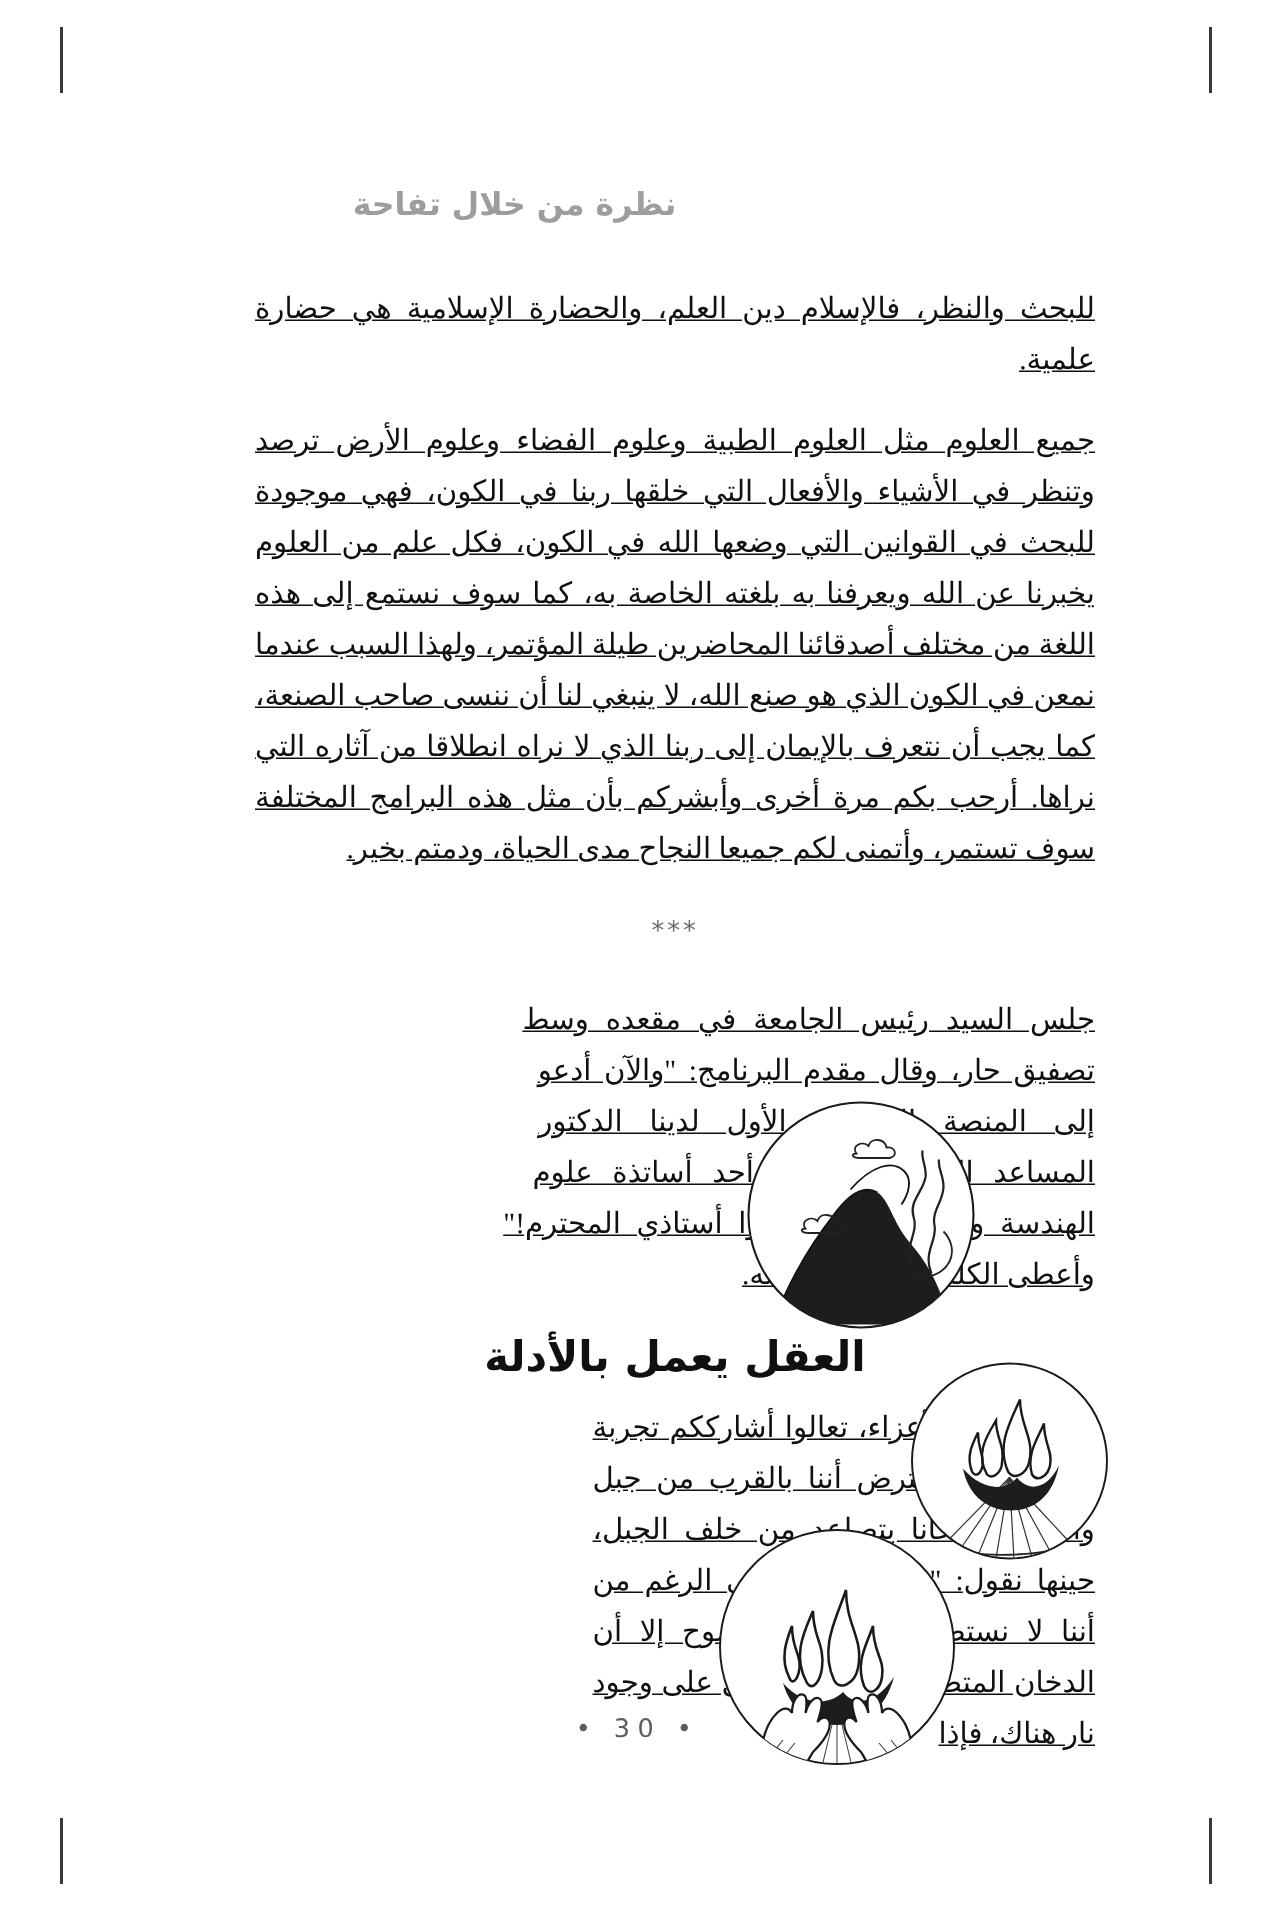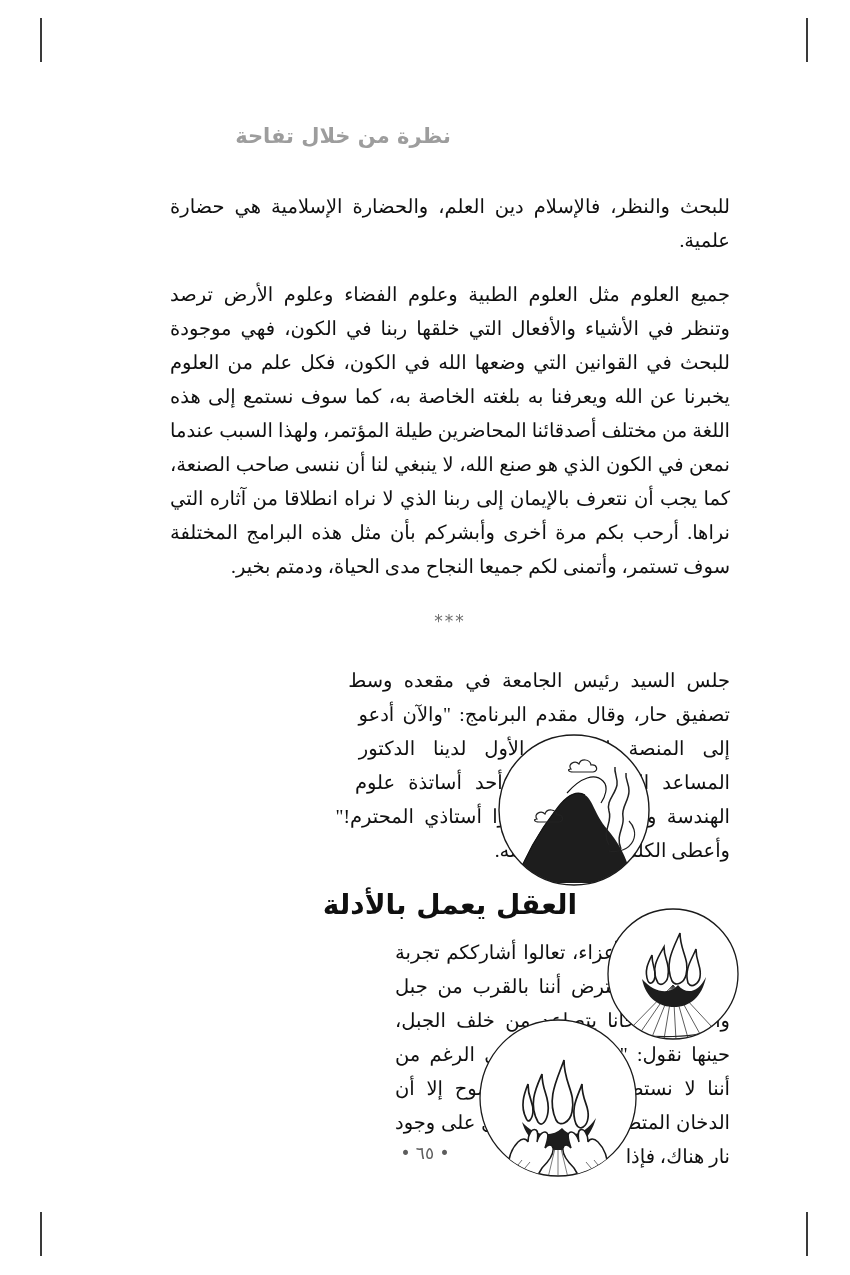--- a/index.html
+++ b/index.html
@@ -32,21 +32,21 @@
   .column{
     position:absolute;
     top:190px;right:120px;
     width:560px;
     direction:rtl;
     text-align:justify;
     text-align-last:center;
     font-size:19.5px;
     line-height:34px;
   }
-  p.para{margin:0 0 20px 0;text-align:justify;text-align-last:right;}
+  p.para{margin:0 0 20px 0;text-align:justify;text-align-last:right;text-decoration:underline;}
 
   .stars{
     text-align:left;
     direction:ltr;
     color:#6d6d6d;
     font-size:17px;
     letter-spacing:2px;
     margin:6px 0 26px 0;
     font-family:"DejaVu Sans","Liberation Sans",sans-serif;
   }
@@ -217,15 +217,15 @@
 
     <h2 class="section-title">العقل يعمل بالأدلة</h2>
 
     <p class="para wrap-para">
       <span class="float-shape-2"></span>
       <span>أيها الشباب الأعزاء، تعالوا أشارككم تجربة من الحياة، لنفترض أننا بالقرب من جبل وأننا رأينا دخانا يتصاعد من خلف الجبل، حينها نقول: "هناك نار"، وعلى الرغم من أننا لا نستطيع رؤية النار بوضوح إلا أن الدخان المتصاعد من هناك دليل على وجود نار هناك، فإذا</span>
     </p>
 
   </div>
 
-  <div class="page-number">• ٦٥ •</div>
+  <div class="page-number">• 30 •</div>
 
 </div>
 
 </body></html>

